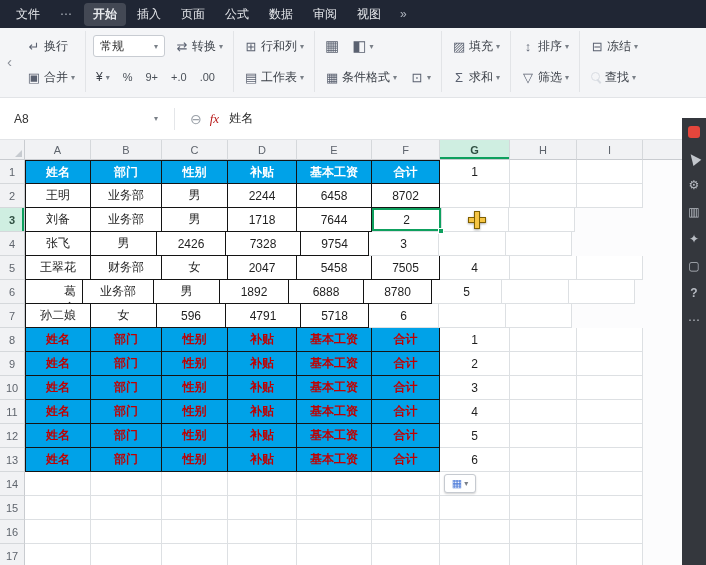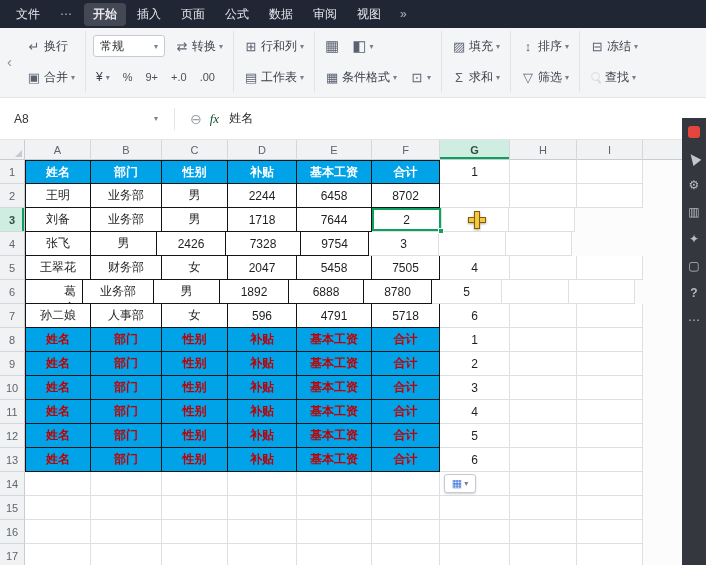--- a/index.html
+++ b/index.html
@@ -33,21 +33,21 @@
   .ric.big { font-size:15px; }
   .crt { font-size:8px; color:#7A8088; }
   .combo { width:72px; height:22px; background:#fff; border:1px solid #C8CCD2; border-radius:3px; display:flex; align-items:center; justify-content:space-between; padding:0 6px; font-size:12px; color:#333; }
   .mini { font-size:11px; color:#4A5058; padding:2px 3px; }
 
   
   .fbar { position:absolute; top:98px; left:0; right:0; height:42px; background:#fff; border-bottom:1px solid #E2E4E7; display:flex; align-items:center; padding-left:14px; font-size:12px; }
   .namebox { width:150px; display:flex; align-items:center; justify-content:space-between; color:#333; padding-right:6px; }
   .fdiv { width:1px; height:22px; background:#E4E6E9; margin:0 10px; }
   .fico { color:#9AA0A8; font-size:14px; margin:0 5px; }
-  .fx { font-family:"Liberation Serif", serif; font-style:italic; color:#14532d; font-size:13px; margin:0 10px 0 3px; }
+  .fx { font-family:"Liberation Serif", serif; font-style:italic; color:#b91c1c; font-size:13px; margin:0 10px 0 3px; }
   .fcontent { color:#1F1F1F; }
 
   
   .sheet { position:absolute; top:140px; left:0; width:682px; height:425px; background:#FBFCFD; overflow:hidden; }
   .g-row { display:flex; }
   .g-corner { width:25px; height:20px; background:#F1F2F4; border-right:1px solid #C9CCD0; border-bottom:1px solid #C9CCD0; position:relative; flex:none; }
   .g-corner::after { content:''; position:absolute; right:2px; bottom:2px; border-left:7px solid transparent; border-bottom:7px solid #C7CBD0; }
   .g-ch { height:20px; background:#F1F2F4; font-size:11px; color:#5E646C; display:flex; align-items:center; justify-content:center; border-right:1px solid #D5D8DB; border-bottom:1px solid #C9CCD0; flex:none; }
   .g-ch.sel { background:#CFEEE1; box-shadow:inset 0 -2px 0 #0EA05E; color:#2F4F42; font-weight:bold; }
   .g-rh { width:25px; height:24px; background:#F1F2F4; font-size:11px; color:#5E646C; display:flex; align-items:center; justify-content:center; border-right:1px solid #C9CCD0; border-bottom:1px solid #D5D8DB; flex:none; }
@@ -332,21 +332,20 @@
           <div class="g-c tbl" style="width: 75px;">6888</div>
           <div class="g-c tbl" style="width: 68px;">8780</div>
           <div class="g-c gl" style="width: 70px;">5</div>
           <div class="g-c gl" style="width: 67px;"></div>
           <div class="g-c gl" style="width: 66px;"></div>
           <div class="g-filler"></div>
         </div>
         <div class="g-row">
           <div class="g-rh">7</div>
           <div class="g-c tbl c0" style="width: 66px;">孙二娘</div>
-          <div class="g-c tbl" style="width: 71px;">人事部</div>
           <div class="g-c tbl" style="width: 66px;">女</div>
           <div class="g-c tbl" style="width: 69px;">596</div>
           <div class="g-c tbl" style="width: 75px;">4791</div>
           <div class="g-c tbl" style="width: 68px;">5718</div>
           <div class="g-c gl" style="width: 70px;">6</div>
           <div class="g-c gl" style="width: 67px;"></div>
           <div class="g-c gl" style="width: 66px;"></div>
           <div class="g-filler"></div>
         </div>
         <div class="g-row">

